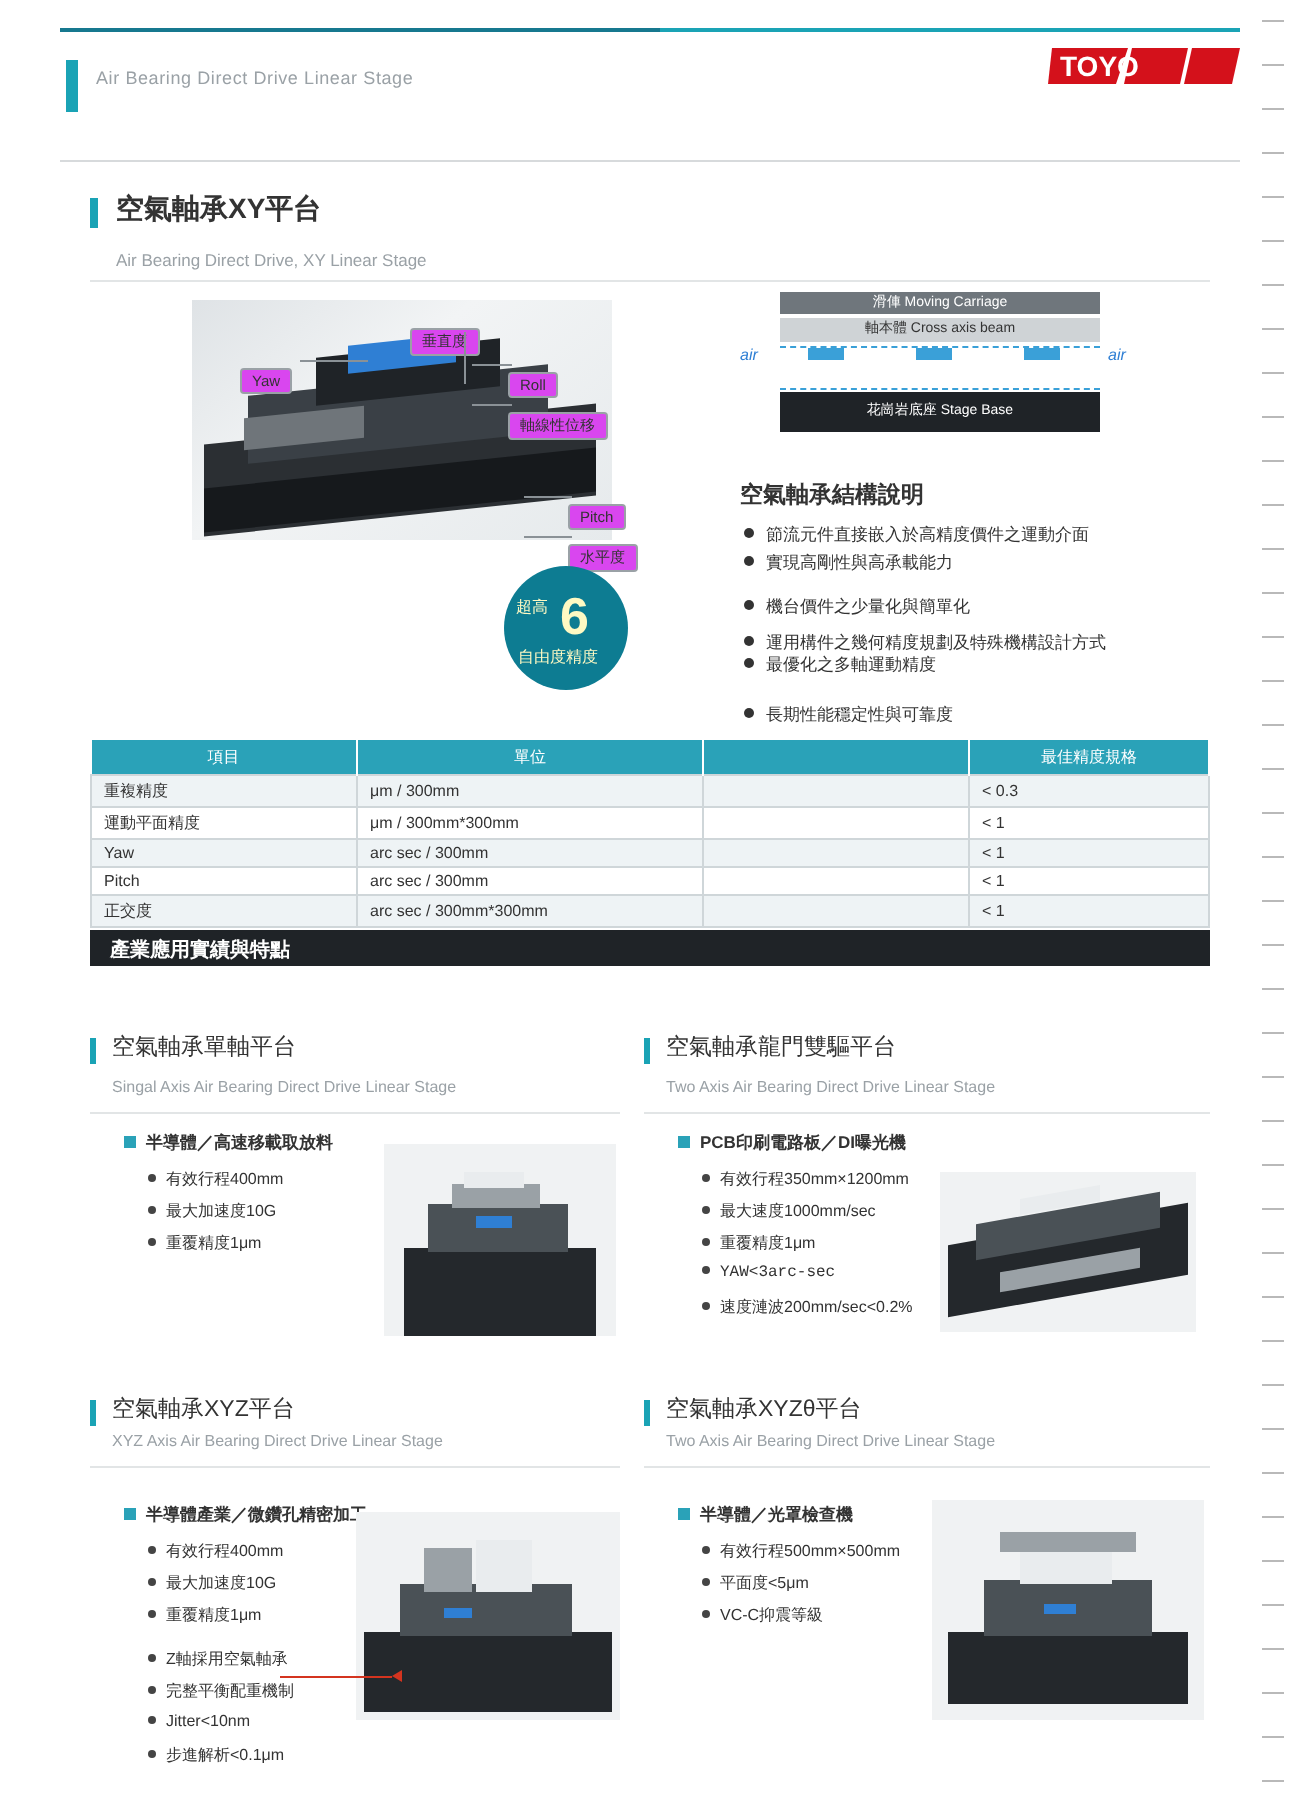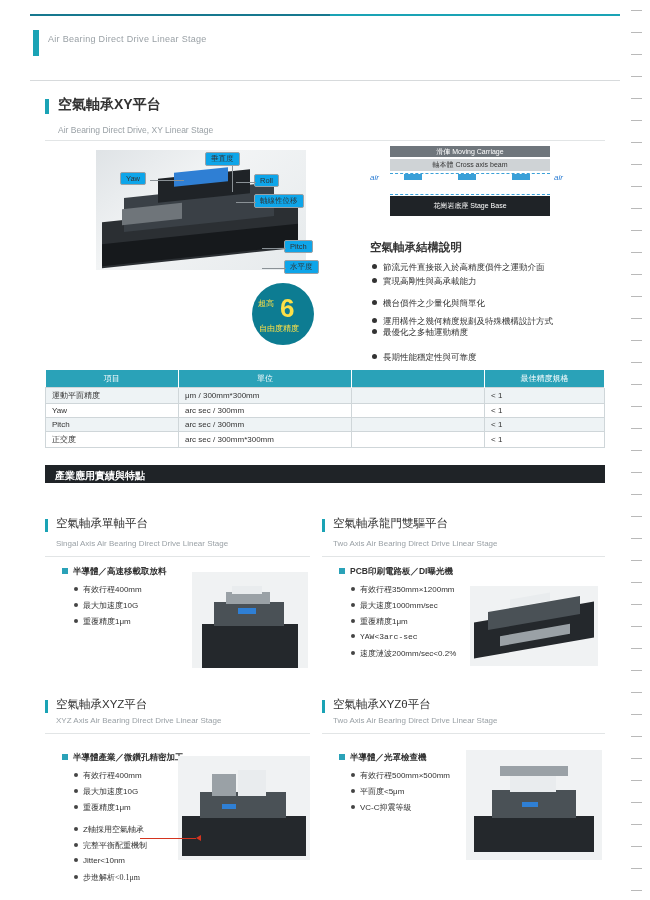--- a/index.html
+++ b/index.html
@@ -39,40 +39,40 @@
   
   .photo1{position:absolute;left:96px;top:150px;width:210px;height:120px;
     background:linear-gradient(140deg,#dfe3e6 0%,#f2f4f5 40%,#e6eaec 100%);overflow:hidden;}
   .ph-base{position:absolute;left:6px;top:62px;width:196px;height:46px;background:#2b2f33;transform:skewY(-6deg);}
   .ph-base2{position:absolute;left:6px;top:84px;width:196px;height:22px;background:#16191c;transform:skewY(-6deg);}
   .ph-mid{position:absolute;left:28px;top:40px;width:150px;height:34px;background:#3a4046;transform:skewY(-6deg);}
   .ph-top{position:absolute;left:62px;top:24px;width:92px;height:24px;background:#1f2327;transform:skewY(-6deg);}
   .ph-blue{position:absolute;left:78px;top:20px;width:54px;height:14px;background:#2f7fd4;transform:skewY(-6deg);}
   .ph-grey{position:absolute;left:26px;top:56px;width:60px;height:16px;background:#6f757a;transform:skewY(-6deg);}
 
-  .tag{position:absolute;font-size:7.5px;color:#333;background:#0ea5e9;border:1px solid #9aa1a6;
-    padding:1px 5px;border-radius:2px;white-space:nowrap;}
+  .tag{position:absolute;font-size:7.5px;color:#333;background:#d946ef;border:1px solid #9aa1a6;
+    padding:1px 5px;border-radius:2px;white-space:nowrap;margin-top:12px;}
   .tagline{position:absolute;background:#8a9196;}
 
   
   .diag{position:absolute;left:370px;top:146px;width:200px;height:78px;}
   .d-row{position:absolute;left:20px;width:160px;text-align:center;font-size:7px;color:#fff;}
   .d-carriage{top:0;height:11px;line-height:11px;background:#6f767c;}
   .d-beam{top:13px;height:12px;line-height:12px;background:#cfd3d6;color:#333;}
   .d-gap{position:absolute;left:20px;top:27px;width:160px;height:20px;background:#ffffff;border-top:1px dashed #3aa0d8;border-bottom:1px dashed #3aa0d8;}
   .d-base{position:absolute;left:20px;top:50px;width:160px;height:20px;line-height:20px;text-align:center;background:#1f2327;color:#fff;font-size:7px;}
   .d-air{position:absolute;font-size:8px;color:#2f7fd4;font-style:italic;}
   .d-pad{position:absolute;top:28px;width:18px;height:6px;background:#3aa0d8;}
 
   .bullets-title{position:absolute;left:370px;top:240px;font-size:11.5px;font-weight:bold;color:#333;}
   .bul{position:absolute;left:372px;font-size:8.5px;color:#333;}
   .dot{display:inline-block;width:5px;height:5px;border-radius:50%;background:#333;margin-right:6px;vertical-align:1px;}
 
   
-  .badge{position:absolute;left:252px;top:283px;width:62px;height:62px;border-radius:50%;background:#0d7c92;color:#fde047;text-align:center;}
+  .badge{position:absolute;left:252px;top:283px;width:62px;height:62px;border-radius:50%;background:#0d7c92;color:#fef9c3;text-align:center;}
   .badge .b1{font-size:8px;position:absolute;left:6px;top:16px;line-height:9px;}
   .badge .b6{font-size:26px;font-weight:bold;position:absolute;left:28px;top:10px;}
   .badge .b2{font-size:8px;position:absolute;left:7px;top:40px;}
 
   
   .tbl{position:absolute;left:45px;top:370px;width:560px;border-collapse:collapse;font-size:8px;}
   .tbl th{background:#2aa2b8;color:#fff;font-weight:normal;padding:3px 6px;text-align:center;border-right:1px solid #fff;}
   .tbl td{border:1px solid #cfd6d9;padding:2px 6px;color:#333;}
   .tbl tr:nth-child(odd) td{background:#eef3f5;}
   .tbl tr:nth-child(even) td{background:#ffffff;}
@@ -151,20 +151,28 @@
       <i style="top: 890px;"></i>
     </div>
 
   <div class="hdr-rule"></div>
   <div class="hdr-rule2"></div>
   <div class="title-bar"></div>
   <div class="title-block">
     <div class="title-en">Air Bearing Direct Drive Linear Stage</div>
   </div>
 
+  <div class="logo">
+    <svg width="96" height="26" viewBox="0 0 96 26">
+      <path d="M2,4 L40,4 L34,22 L0,22 Z" fill="#d4111b"></path>
+      <path d="M42,4 L70,4 L66,22 L38,22 Z" fill="#d4111b"></path>
+      <path d="M72,4 L96,4 L92,22 L68,22 Z" fill="#d4111b"></path>
+      <text x="6" y="18" font-family="Liberation Sans, sans-serif" font-size="14" font-weight="bold" fill="#ffffff">TOYO</text>
+    </svg>
+  </div>
   <div class="hdr-under"></div>
 
   <div class="s1-title-mark"></div>
   <div class="s1-title">空氣軸承XY平台</div>
   <div class="s1-sub">Air Bearing Direct Drive, XY Linear Stage</div>
   <div class="s1-rule"></div>
 
   <div class="photo1">
     <div class="ph-base"></div>
       <div class="ph-base2"></div>
@@ -216,20 +224,26 @@
   <table class="tbl">
     <thead>
       <tr>
         <th class="c1">項目</th>
         <th class="c2">單位</th>
         <th class="c3"></th>
         <th class="c4">最佳精度規格</th>
       </tr>
     </thead>
     <tbody id="tbody">
+        <tr>
+          <td class="c1">重複精度</td>
+          <td class="c2">μm / 300mm</td>
+          <td class="c3"></td>
+          <td class="c4">&lt; 0.3</td>
+        </tr>
         <tr>
           <td class="c1">運動平面精度</td>
           <td class="c2">μm / 300mm*300mm</td>
           <td class="c3"></td>
           <td class="c4">&lt; 1</td>
         </tr>
         <tr>
           <td class="c1">Yaw</td>
           <td class="c2">arc sec / 300mm</td>
           <td class="c3"></td>
@@ -291,21 +305,21 @@
   <div class="blk-title" style="left:56px;top:697px;">空氣軸承XYZ平台</div>
   <div class="blk-sub" style="left:56px;top:716px;">XYZ Axis Air Bearing Direct Drive Linear Stage</div>
   <div class="blk-rule" style="left:45px;top:733px;width:265px;"></div>
   <div class="hd" style="left:62px;top:752px;"><span class="sq"></span><span>半導體產業／微鑽孔精密加工</span></div>
   <div class="li" style="left:74px;top:770px;"><span class="dot2"></span><span>有效行程400mm</span></div>
   <div class="li" style="left:74px;top:786px;"><span class="dot2"></span><span>最大加速度10G</span></div>
   <div class="li" style="left:74px;top:802px;"><span class="dot2"></span><span>重覆精度1μm</span></div>
   <div class="li" style="left:74px;top:824px;"><span class="dot2"></span><span>Z軸採用空氣軸承</span></div>
   <div class="li" style="left:74px;top:840px;"><span class="dot2"></span><span>完整平衡配重機制</span></div>
   <div class="li" style="left:74px;top:856px;"><span class="dot2"></span><span>Jitter&lt;10nm</span></div>
-  <div class="li" style="left:74px;top:872px;font-family:Liberation Serif, serif;"><span class="dot2"></span><span>步進解析&lt;0.1μm</span></div>
+  <div class="li" style="left:74px;top:872px;"><span class="dot2"></span><span>步進解析&lt;0.1μm</span></div>
   <div class="photo" style="left:178px;top:756px;width:132px;height:104px;">
     <div class="p-dark" style="left:4px;top:60px;width:124px;height:40px;"></div>
     <div class="p-mid" style="left:22px;top:36px;width:86px;height:26px;"></div>
     <div class="p-lite" style="left:34px;top:18px;width:24px;height:22px;"></div>
     <div class="p-white" style="left:60px;top:14px;width:28px;height:26px;"></div>
     <div class="p-blue" style="left:44px;top:48px;width:14px;height:5px;"></div>
   </div>
   <div class="redline" style="left:140px;top:838px;width:56px;"></div>
   <div class="redarrow" style="left:196px;top:835px;"></div>
 

